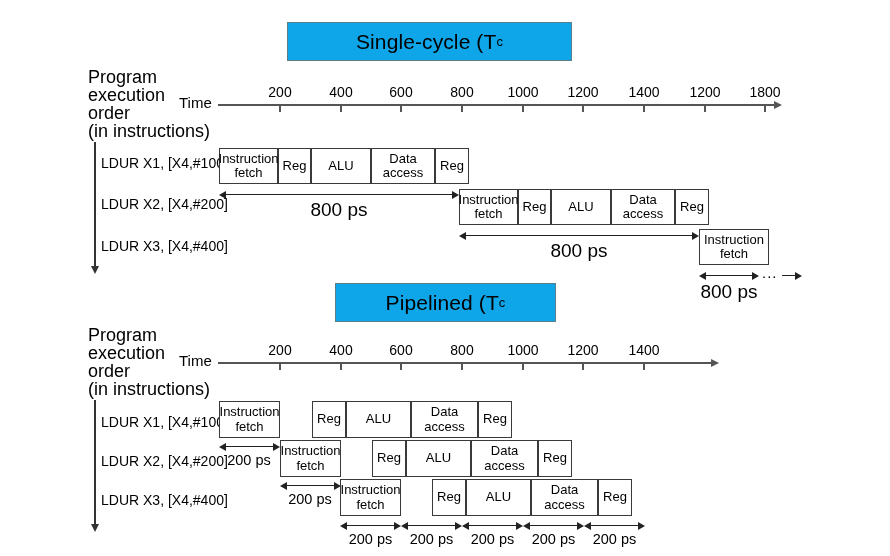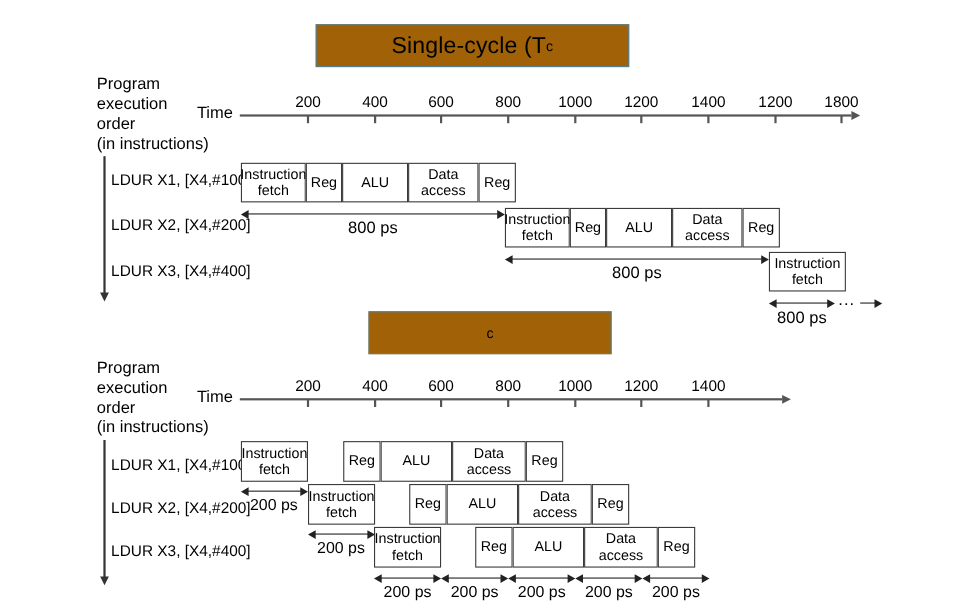--- a/index.html
+++ b/index.html
@@ -17,34 +17,34 @@
   }
   .root {
     position: absolute;
     left: 0; top: 0;
     width: 890px; height: 556px;
   }
   .abs { position: absolute; }
 
   
   .banner {
-    background: #a16207;
+    background: #0ea5e9;
     border: 1px solid #5a7f88;
     display: flex;
     align-items: center;
     justify-content: center;
     font-size: 21px;
     white-space: nowrap;
     letter-spacing: 0.1px;
   }
   .banner .sub { font-size: 13px; vertical-align: -3px; }
 
   
   .caption {
-    font-size: 15px;
+    font-size: 18px;
     line-height: 18px;
     white-space: nowrap;
   }
   .caption div { white-space: nowrap; }
 
   
   .axis-label {
     font-size: 15px;
     white-space: nowrap;
   }
@@ -118,21 +118,21 @@
     border-right: 7px solid #222222;
   }
   .meas .rhead {
     position: absolute; right: 0; top: 0.5px;
     width: 0; height: 0;
     border-top: 4px solid transparent;
     border-bottom: 4px solid transparent;
     border-left: 7px solid #222222;
   }
   .meas-text {
-    font-size: 15px;
+    font-size: 19px;
     text-align: center;
     white-space: nowrap;
   }
   .meas-text.small { font-size: 14.5px; }
 
   .dots {
     font-size: 15px;
     letter-spacing: 1px;
     white-space: nowrap;
   }
@@ -238,20 +238,21 @@
     <span class="rhead"></span>
   </div>
   <div class="abs dots" style="left:762px; top:264px;">...</div>
   <div class="abs arrow-right-only" style="left:782px; top:271px; width:20px;">
     <span class="bar"></span>
     <span class="rhead"></span>
   </div>
   <div class="abs meas-text" style="left:689px; top:281px; width:80px;">800 ps</div>
 
   <div class="abs banner" style="left:335px; top:283px; width:219px; height:37px;">
+    <span>Pipelined (T</span>
       <span class="sub">c</span>
   </div>
 
   <div class="abs caption" style="left:88px; top:326px;">
     <div>Program</div>
     <div>execution</div>
     <div>order</div>
     <div>(in instructions)</div>
   </div>
 

